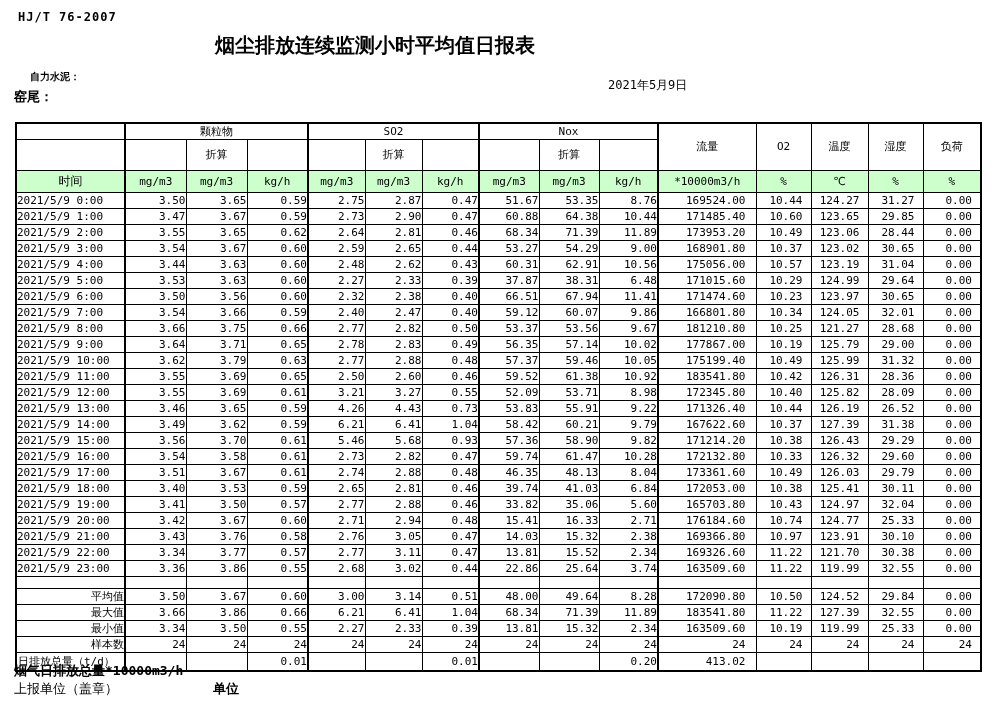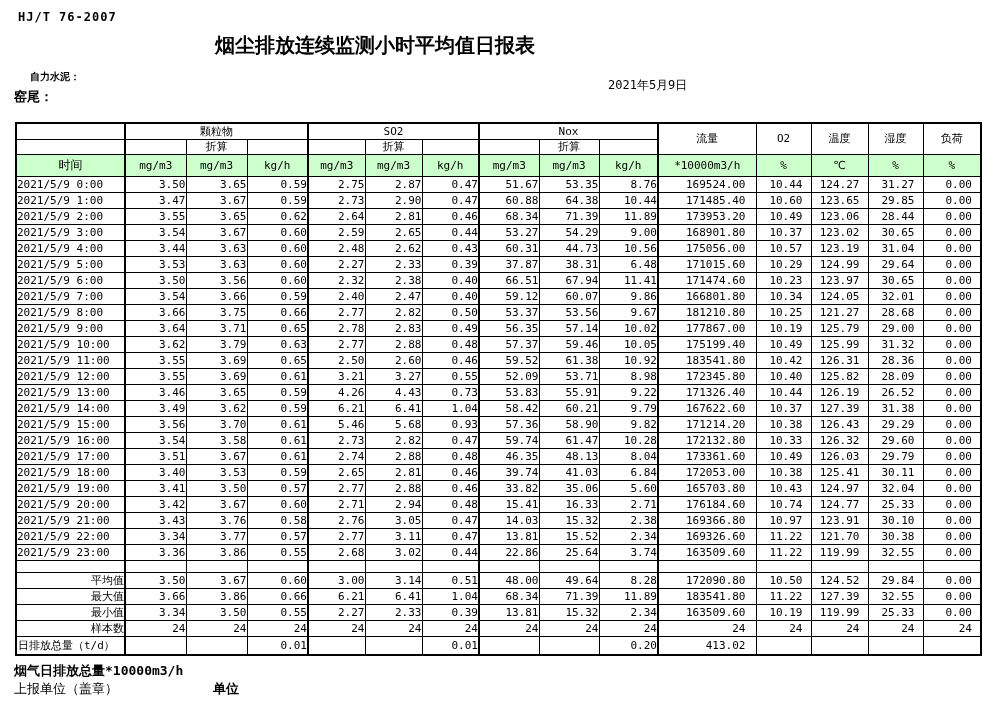--- a/index.html
+++ b/index.html
@@ -14,21 +14,21 @@
   .foot1{left:14px;top:662px;font-size:13px;font-weight:bold;}
   .foot2{left:14px;top:680px;font-size:13px;font-weight:normal;}
   .foot3{left:213px;top:680px;font-size:13px;font-weight:bold;}
 
   table.report{position:absolute;left:15px;top:122px;border-collapse:collapse;
        table-layout:fixed;border:2px solid #000;}
   .report td{border:1px solid #000;padding:0;vertical-align:middle;
        font-size:11px;line-height:1;overflow:hidden;}
   .report .tl{border-left:2px solid #000;}
   thead tr.r1{height:16px;}
-  thead tr.r2{height:15px;}
+  thead tr.r2{height:31px;}
   thead tr.r3{height:22px;padding-left:41px;}
   tbody tr{height:16px;}
   tbody tr.spacer{height:12px;}
   tbody tr:last-child{height:19px;}
   .ghead{text-align:center;font-size:12px;}
   .green{background:var(--green,#ccffcc);text-align:center;font-size:11px;}
   .green.timehead{font-size:12px;}
   .time{padding-right:5px;font-size:11px;white-space:nowrap;}
   .num{text-align:right;padding-right:14px;}
   .num.c9{padding-right:10px;}
@@ -176,21 +176,21 @@
       </tr>
       <tr>
         <td class="time">2021/5/9 4:00</td>
         <td class="num c0 tl">3.44</td>
         <td class="num c1">3.63</td>
         <td class="num c2">0.60</td>
         <td class="num c3 tl">2.48</td>
         <td class="num c4">2.62</td>
         <td class="num c5">0.43</td>
         <td class="num c6 tl">60.31</td>
-        <td class="num c7">44.73</td>
+        <td class="num c7">62.91</td>
         <td class="num c8">10.56</td>
         <td class="num c9 tl">175056.00</td>
         <td class="num c10">10.57</td>
         <td class="num c11">123.19</td>
         <td class="num c12">31.04</td>
         <td class="num c13">0.00</td>
       </tr>
       <tr>
         <td class="time">2021/5/9 5:00</td>
         <td class="num c0 tl">3.53</td>

